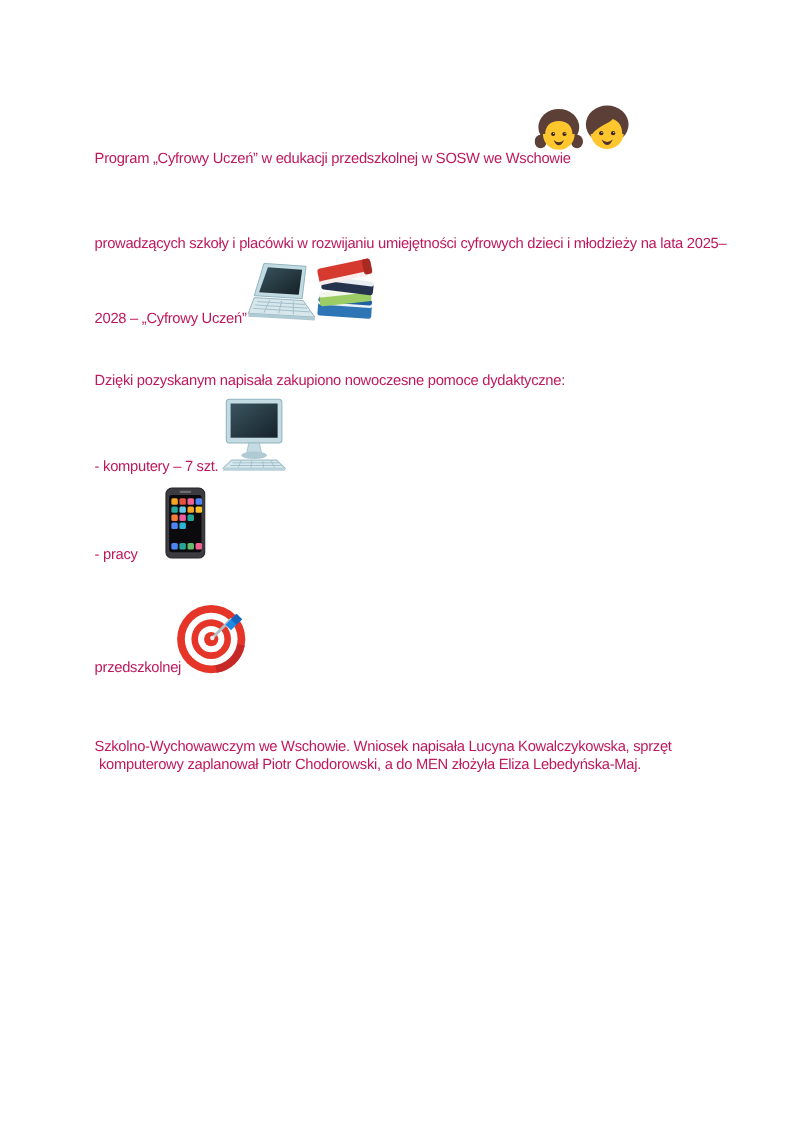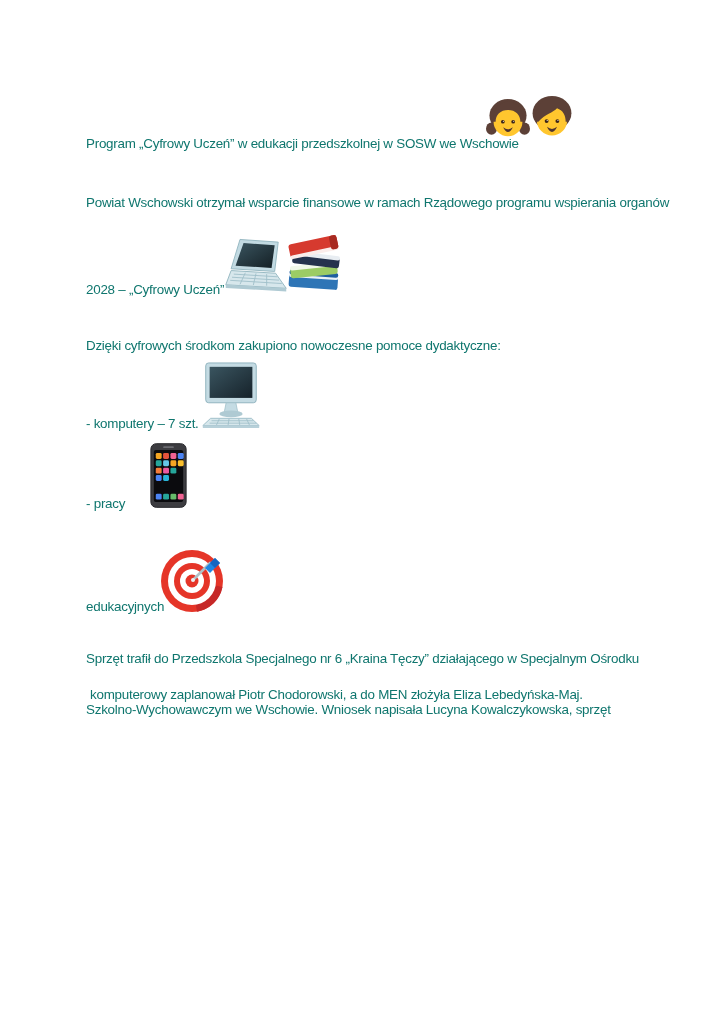--- a/index.html
+++ b/index.html
@@ -5,21 +5,21 @@
   html,body{margin:0;padding:0;background:#ffffff;}
   .page{
     position:relative;
     width:724px;height:1024px;
     background:#ffffff;
     overflow:hidden;
     font-family:"Liberation Sans",sans-serif;
     font-size:13.4px;
     letter-spacing:-0.25px;
     line-height:16px;
-    color:#0f766e;
+    color:#be185d;
   }
   .t{position:absolute;white-space:nowrap;}
   .ic{position:absolute;display:block;}
   .ic svg{display:block;width:100%;height:100%;}
 </style>
 </head>
 <body>
 
 <div class="page">
 
@@ -46,21 +46,21 @@
       <circle cx="32" cy="36" r="21" fill="#FFC62E"></circle>
       <path d="M9,38 C8,14 21,5 33,5 C47,5 56,16 55,38 L51,38 C51,28 47,22 39,19 C34,25 22,27 13,38 Z" fill="#5C4037"></path>
       <circle cx="24.5" cy="37" r="2.7" fill="#3B2417"></circle>
       <circle cx="39.5" cy="37" r="2.7" fill="#3B2417"></circle>
       <circle cx="25.3" cy="36.2" r="0.8" fill="#ffffff"></circle>
       <circle cx="40.3" cy="36.2" r="0.8" fill="#ffffff"></circle>
       <path d="M25,45 Q32,51 39,45 Q36,52 32,52 Q28,52 25,45 Z" fill="#4E342E"></path>
     </svg>
   </span>
 
-  <div class="t" style="left:86px;top:195px">Powiat Wschowski otrzymał wsparcie finansowe w ramach Rządowego programu wspierania organów</div>
+  <div class="t" style="left:86px;top:213px">prowadzących szkoły i placówki w rozwijaniu umiejętności cyfrowych dzieci i młodzieży na lata 2025–</div>
 
   <div class="t" style="left:86px;top:282px">2028 – „Cyfrowy Uczeń”</div>
 
   <span class="ic" style="left:224px;top:237px;width:64px;height:60px">
     <svg viewBox="0 0 72 64" xmlns="http://www.w3.org/2000/svg">
       <defs>
         <linearGradient id="lcd1" x1="0" y1="0" x2="1" y2="1">
           <stop offset="0" stop-color="#3A5560"></stop>
             <stop offset="1" stop-color="#141F24"></stop>
         </linearGradient>
@@ -96,21 +96,21 @@
         <rect x="8" y="23" width="50" height="4.5" rx="2" fill="#E8EDF2"></rect>
       </g>
       <g transform="rotate(-12 30 14)">
         <rect x="4" y="8" width="52" height="15" rx="3" fill="#D63A2F"></rect>
         <rect x="4" y="20" width="52" height="4" rx="2" fill="#FBEDEB"></rect>
         <rect x="48" y="8" width="8" height="15" rx="3" fill="#A82A21"></rect>
       </g>
     </svg>
   </span>
 
-  <div class="t" style="left:86px;top:338px">Dzięki cyfrowych środkom zakupiono nowoczesne pomoce dydaktyczne:</div>
+  <div class="t" style="left:86px;top:338px">Dzięki pozyskanym napisała zakupiono nowoczesne pomoce dydaktyczne:</div>
 
   <div class="t" style="left:86px;top:416px">- komputery – 7 szt.</div>
 
   <span class="ic" style="left:198px;top:361px;width:66px;height:68px">
     <svg viewBox="0 0 64 70" xmlns="http://www.w3.org/2000/svg">
       <defs>
         <linearGradient id="lcd2" x1="0" y1="0" x2="1" y2="1">
           <stop offset="0" stop-color="#3A5560"></stop>
             <stop offset="1" stop-color="#16222A"></stop>
         </linearGradient>
@@ -154,34 +154,33 @@
         <rect x="11" y="33.5" width="6" height="6" rx="1.4" fill="#4C84F3"></rect>
         <rect x="18.5" y="33.5" width="6" height="6" rx="1.4" fill="#29B6D8"></rect>
         <rect x="11" y="52.5" width="6" height="6" rx="1.4" fill="#4C84F3"></rect>
         <rect x="18.5" y="52.5" width="6" height="6" rx="1.4" fill="#26A69A"></rect>
         <rect x="26" y="52.5" width="6" height="6" rx="1.4" fill="#66BB6A"></rect>
         <rect x="33.5" y="52.5" width="6" height="6" rx="1.4" fill="#F06292"></rect>
       </g>
     </svg>
   </span>
 
-  <div class="t" style="left:86px;top:599px">edukacyjnych</div>
+  <div class="t" style="left:86px;top:599px">przedszkolnej</div>
 
   <span class="ic" style="left:159px;top:547px;width:68px;height:68px">
     <svg viewBox="0 0 68 68" xmlns="http://www.w3.org/2000/svg">
       <circle cx="33" cy="34" r="31" fill="#E53528"></circle>
       <path d="M63.5,40 A31,31 0 0 1 38,64.7 L36.8,57.5 A24,24 0 0 0 56.6,38.6 Z" fill="#C62828"></path>
       <circle cx="33" cy="34" r="24" fill="#ffffff"></circle>
       <circle cx="33" cy="34" r="18" fill="#E53528"></circle>
       <circle cx="33" cy="34" r="12" fill="#ffffff"></circle>
       <circle cx="33" cy="34" r="6.5" fill="#E53528"></circle>
       <line x1="34" y1="33" x2="51" y2="16" stroke="#B0BEC5" stroke-width="2.6" stroke-linecap="round"></line>
       <circle cx="34" cy="33" r="2" fill="#ECEFF1"></circle>
       <path d="M46,21 L56,11 L61,16 L51,26 Z" fill="#1E88E5"></path>
       <path d="M51,16 L56,11 L61,16 L56,21 Z" fill="#1565C0"></path>
     </svg>
   </span>
 
-  <div class="t" style="left:86px;top:651px">Sprzęt trafił do Przedszkola Specjalnego nr 6 „Kraina Tęczy” działającego w Specjalnym Ośrodku</div>
-  <div class="t" style="left:86px;top:702px">Szkolno-Wychowawczym we Wschowie. Wniosek napisała Lucyna Kowalczykowska, sprzęt</div>
+  <div class="t" style="left:86px;top:671px">Szkolno-Wychowawczym we Wschowie. Wniosek napisała Lucyna Kowalczykowska, sprzęt</div>
   <div class="t" style="left:90px;top:687px">komputerowy zaplanował Piotr Chodorowski, a do MEN złożyła Eliza Lebedyńska-Maj.</div>
 
 </div>
 
 </body></html>

